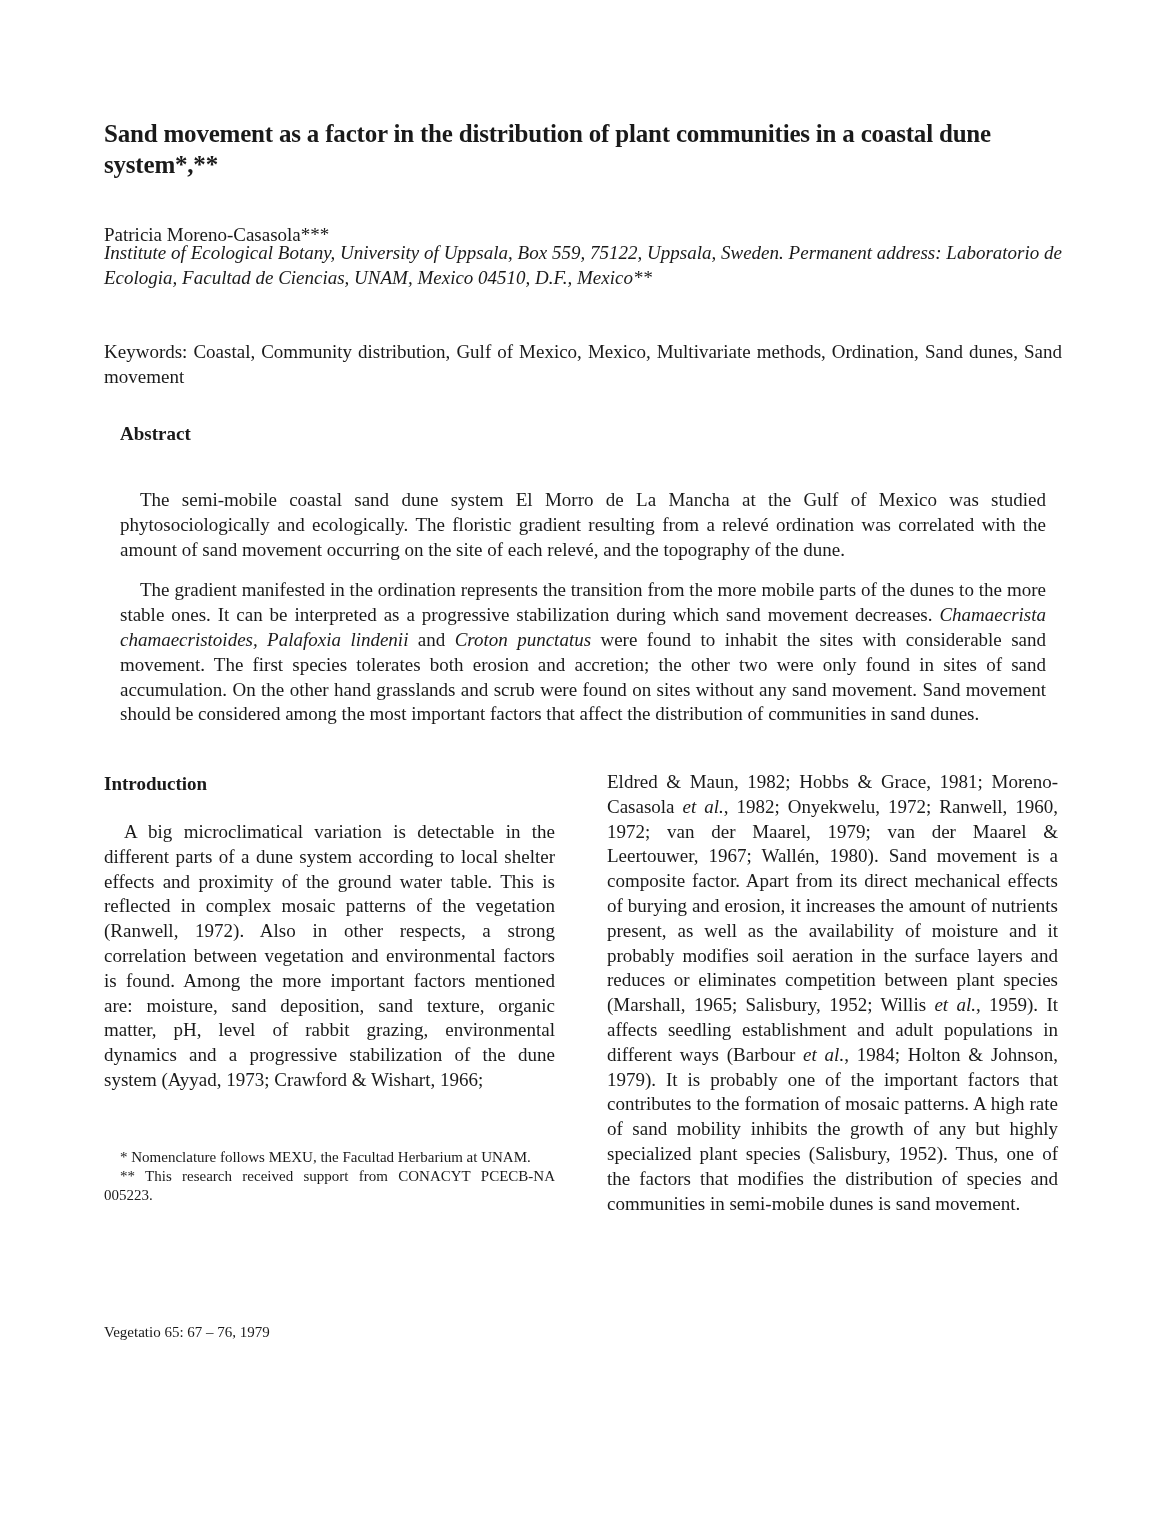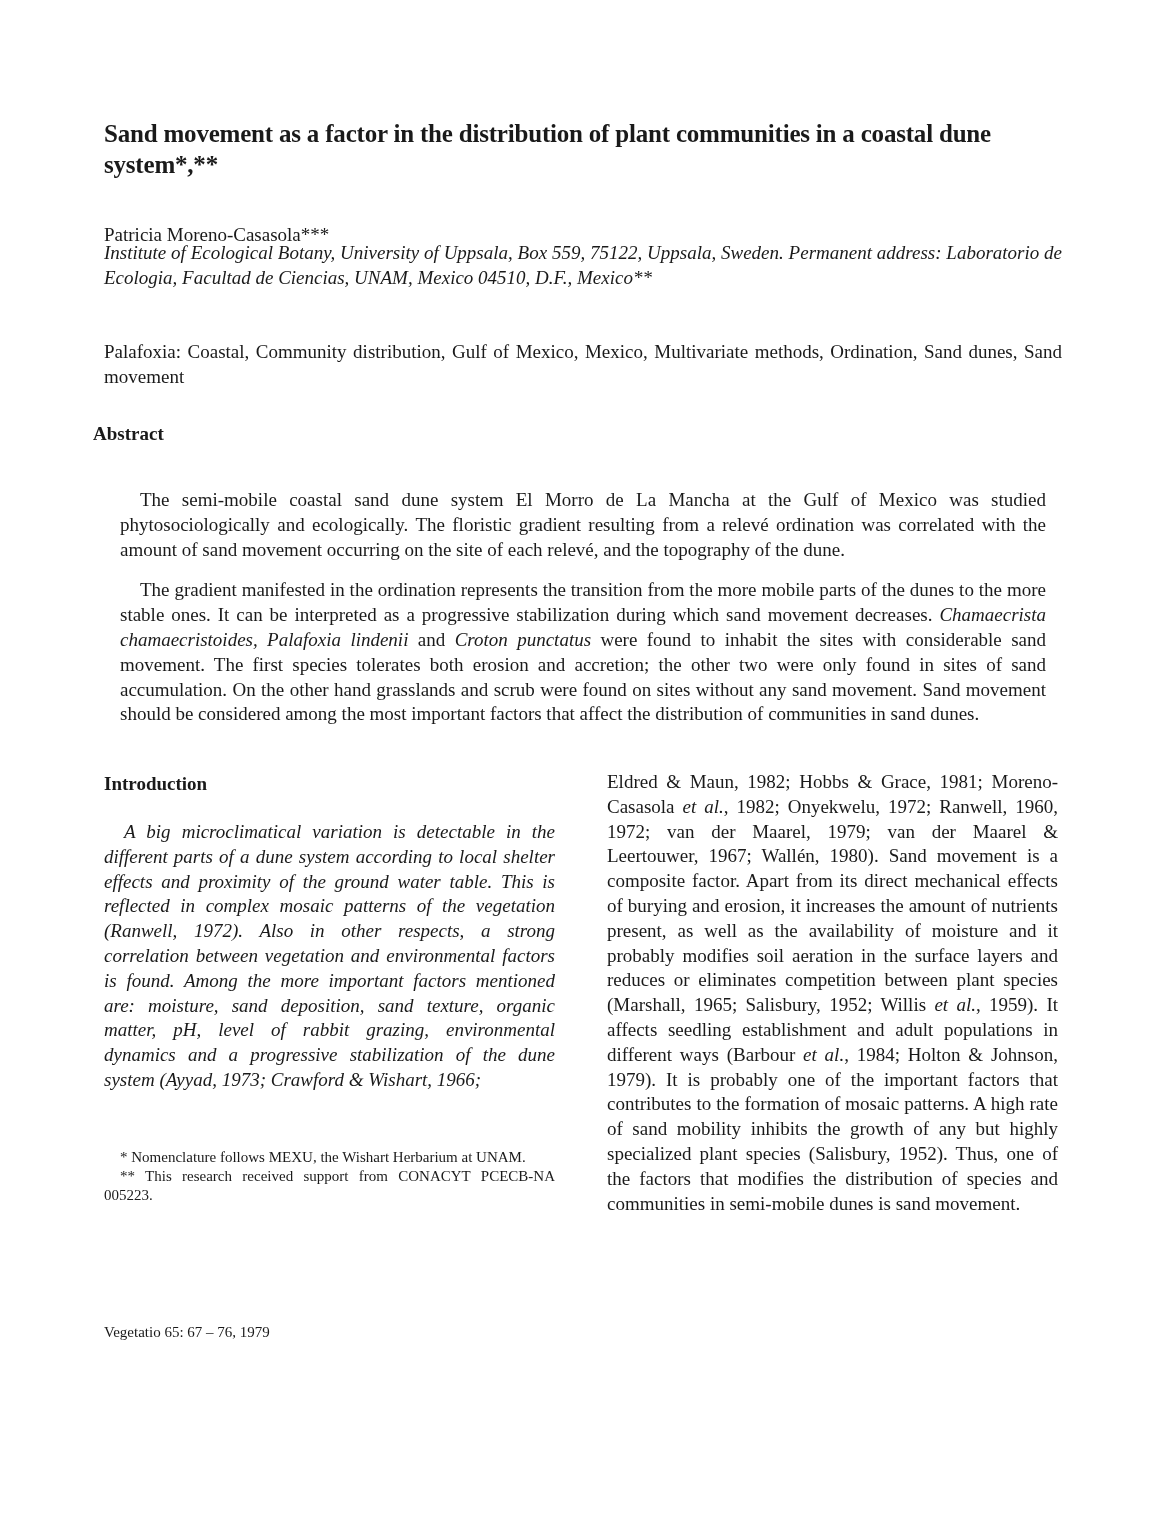--- a/index.html
+++ b/index.html
@@ -20,35 +20,35 @@
   .affil {
     position: absolute; left: 104px; top: 240px; width: 958px;
     font-size: 19px; line-height: 25px; font-style: italic;
     text-align: justify;
   }
   .keywords {
     position: absolute; left: 104px; top: 339px; width: 958px;
     font-size: 19px; line-height: 25px; text-align: justify;
   }
   .abstract-heading {
-    position: absolute; left: 93px; top: 423px;
+    position: absolute; left: 120px; top: 423px;
     font-weight: bold; font-size: 19px;
   }
   .abstract {
     position: absolute; left: 104px; top: 472px; width: 958px;
     font-size: 19px; line-height: 24.8px; text-align: justify;
   }
   .abstract p { margin: 16px; text-indent: 20px; }
   .intro-heading {
     position: absolute; left: 104px; top: 773px;
     font-weight: bold; font-size: 19px;
   }
   .col-left {
     position: absolute; left: 104px; top: 820px; width: 451px;
-    font-size: 19px; line-height: 24.8px; text-align: justify; font-style: italic;
+    font-size: 19px; line-height: 24.8px; text-align: justify;
   }
   .col-left p { margin: 0; text-indent: 20px; }
   .col-right {
     position: absolute; left: 607px; top: 770px; width: 451px;
     font-size: 19px; line-height: 24.8px; text-align: justify;
   }
   .col-right p { margin: 0; }
   .footnotes {
     position: absolute; left: 104px; top: 1148px; width: 451px;
     font-size: 15px; line-height: 19.2px; text-align: justify;
@@ -62,39 +62,39 @@
   em { font-style: italic; }
 </style>
 </head>
 <body>
 
 <div class="title">Sand movement as a factor in the distribution of plant communities in a coastal dune system*,**</div>
 <div class="author">Patricia Moreno-Casasola***</div>
 <div class="affil">Institute of Ecological Botany, University of Uppsala, Box 559, 75122, Uppsala, Sweden. Permanent address: Laboratorio de Ecologia, Facultad de Ciencias, UNAM, Mexico 04510, D.F., Mexico**</div>
 
 <div class="keywords">
-  <span>Palafoxia:</span>
+  <span>Keywords:</span>
   <span>Coastal, Community distribution, Gulf of Mexico, Mexico, Multivariate methods, Ordination, Sand dunes, Sand movement</span>
 </div>
 
 <div class="abstract-heading">Abstract</div>
 <div class="abstract">
   <p>The semi-mobile coastal sand dune system El Morro de La Mancha at the Gulf of Mexico was studied phytosociologically and ecologically. The floristic gradient resulting from a relevé ordination was correlated with the amount of sand movement occurring on the site of each relevé, and the topography of the dune.</p>
   <p><span>The gradient manifested in the ordination represents the transition from the more mobile parts of the dunes to the more stable ones. It can be interpreted as a progressive stabilization during which sand movement decreases. </span><em>Chamaecrista chamaecristoides, Palafoxia lindenii</em><span> and </span><em>Croton punctatus</em><span> were found to inhabit the sites with considerable sand movement. The first species tolerates both erosion and accretion; the other two were only found in sites of sand accumulation. On the other hand grasslands and scrub were found on sites without any sand movement. Sand movement should be considered among the most important factors that affect the distribution of communities in sand dunes.</span></p>
 </div>
 
 <div class="intro-heading">Introduction</div>
 <div class="col-left">
   <p>A big microclimatical variation is detectable in the different parts of a dune system according to local shelter effects and proximity of the ground water table. This is reflected in complex mosaic patterns of the vegetation (Ranwell, 1972). Also in other respects, a strong correlation between vegetation and environmental factors is found. Among the more important factors mentioned are: moisture, sand deposition, sand texture, organic matter, pH, level of rabbit grazing, environmental dynamics and a progressive stabilization of the dune system (Ayyad, 1973; Crawford &amp; Wishart, 1966;</p>
 </div>
 
 <div class="col-right">
   <p><span>Eldred &amp; Maun, 1982; Hobbs &amp; Grace, 1981; Moreno-Casasola </span><em>et al.</em><span>, 1982; Onyekwelu, 1972; Ranwell, 1960, 1972; van der Maarel, 1979; van der Maarel &amp; Leertouwer, 1967; Wallén, 1980). Sand movement is a composite factor. Apart from its direct mechanical effects of burying and erosion, it increases the amount of nutrients present, as well as the availability of moisture and it probably modifies soil aeration in the surface layers and reduces or eliminates competition between plant species (Marshall, 1965; Salisbury, 1952; Willis </span><em>et al.</em><span>, 1959). It affects seedling establishment and adult populations in different ways (Barbour </span><em>et al.</em><span>, 1984; Holton &amp; Johnson, 1979). It is probably one of the important factors that contributes to the formation of mosaic patterns. A high rate of sand mobility inhibits the growth of any but highly specialized plant species (Salisbury, 1952). Thus, one of the factors that modifies the distribution of species and communities in semi-mobile dunes is sand movement.</span></p>
 </div>
 
 <div class="footnotes">
-  <p>* Nomenclature follows MEXU, the Wishart Herbarium at UNAM.</p>
+  <p>* Nomenclature follows MEXU, the Facultad Herbarium at UNAM.</p>
   <p>** This research received support from CONACYT PCECB-NA 005223.</p>
 </div>
 
 <div class="journal">
   <div>Vegetatio 65: 67 – 76, 1979</div>
 </div>
 
 </body></html>

